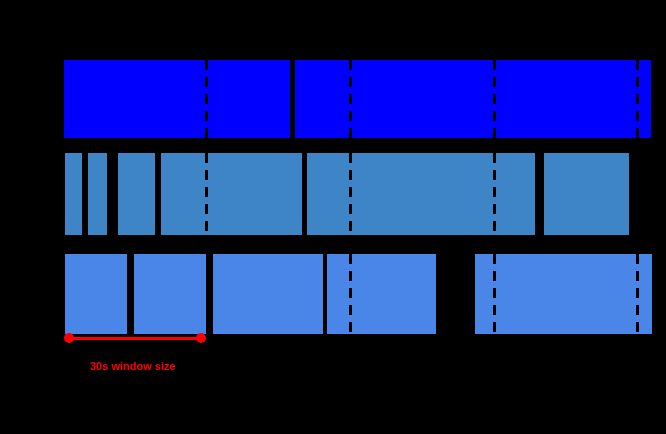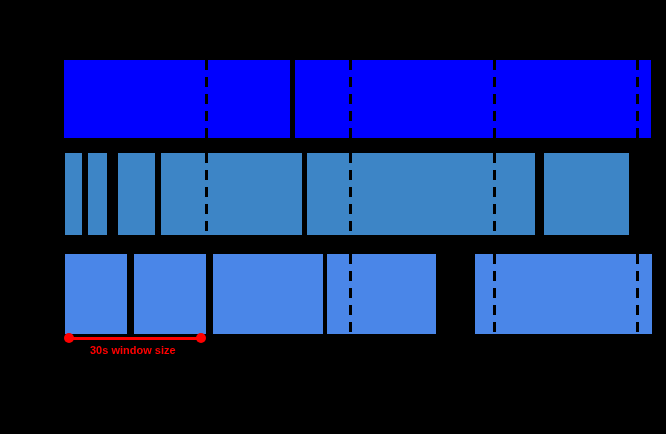--- a/index.html
+++ b/index.html
@@ -76,14 +76,14 @@
       <div class="seg" style="left: 327px; top: 254px; width: 109px; height: 80px; background: rgb(74, 134, 232);"></div>
       <div class="seg" style="left: 475px; top: 254px; width: 177px; height: 80px; background: rgb(74, 134, 232);"></div>
       <div class="dash" style="left: 349px; top: 254px; height: 80px;"></div>
       <div class="dash" style="left: 493px; top: 254px; height: 80px;"></div>
       <div class="dash" style="left: 636px; top: 254px; height: 80px;"></div>
     </div>
 
   <div class="ann-line" id="ann-line" style="left: 69px; top: 337px; width: 132px; background: rgb(255, 0, 0);"></div>
   <div class="ann-dot" id="ann-dot-left" style="left: 64px; top: 333px; background: rgb(255, 0, 0);"></div>
   <div class="ann-dot" id="ann-dot-right" style="left: 196px; top: 333px; background: rgb(255, 0, 0);"></div>
-  <div class="ann-label" id="ann-label" style="left: 90px; top: 344px; color: rgb(255, 0, 0);">30s window size</div>
+  <div class="ann-label" id="ann-label" style="left: 90px; top: 360px; color: rgb(255, 0, 0);">30s window size</div>
 </div>
 
 </body></html>

